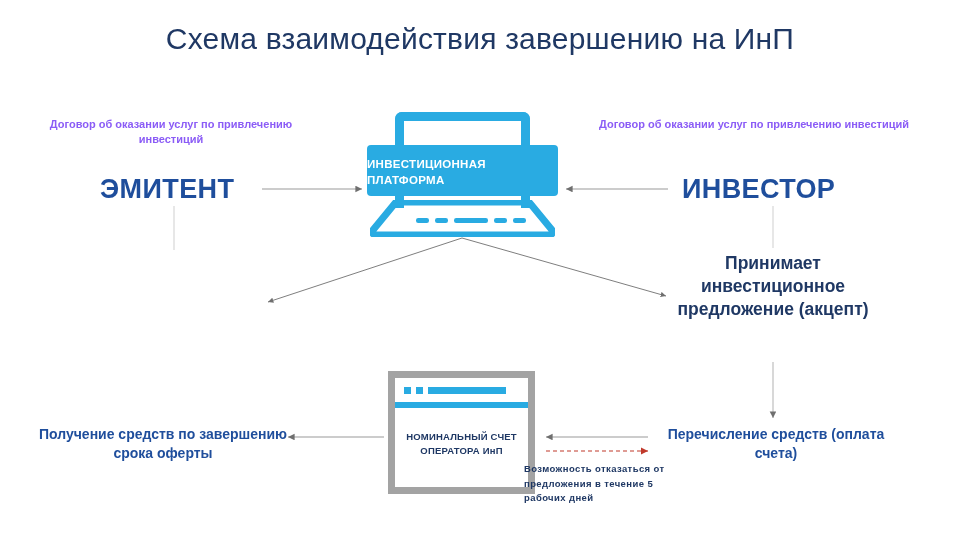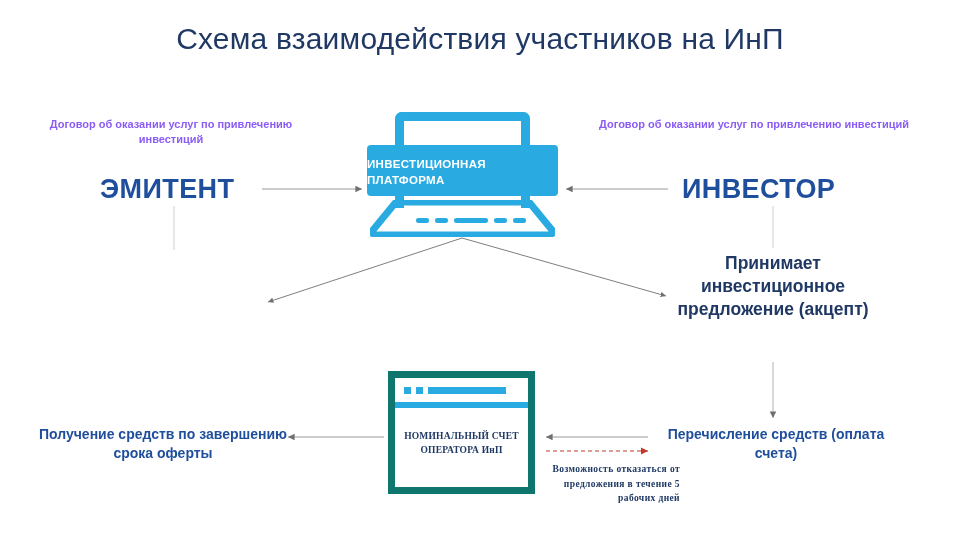--- a/index.html
+++ b/index.html
@@ -53,26 +53,26 @@
     text-align: center;
   }
   .bottom-note {
     font-size: 14px;
     font-weight: bold;
     color: #1f4e9c;
     line-height: 1.34;
     text-align: center;
   }
   .fineprint {
-    font-family: Liberation Serif, serif;
+    font-family: Liberation Sans, sans-serif;
     font-size: 9.5px;
     font-weight: bold;
     color: #1f3864;
     line-height: 1.55;
-    text-align: right;
+    text-align: left;
     letter-spacing: 0.4px;
   }
 
   
   #laptop { left: 370px; top: 112px; width: 185px; height: 125px; }
   #laptop-screen-outer {
     position: absolute;
     left: 25px; top: 0;
     width: 135px; height: 96px;
     border: 9px solid #29abe2;
@@ -99,24 +99,23 @@
     font-weight: bold;
     line-height: 1.36;
     text-align: left;
     letter-spacing: 0.3px;
   }
 
   
   #account-box {
     left: 388px; top: 371px;
     width: 147px; height: 123px;
-    border: 7px solid #0f766e;
+    border: 7px solid #a3a3a3;
     box-sizing: border-box;
     background: #ffffff;
-    font-family: Liberation Serif, serif;
   }
   #account-titlebar {
     position: absolute;
     left: 0; top: 0;
     width: 100%; height: 30px;
     border-bottom: 6px solid #29abe2;
     box-sizing: border-box;
     display: flex;
     align-items: center;
     gap: 5px;
@@ -141,21 +140,21 @@
     left: 0; top: 0;
     width: 960px; height: 540px;
     pointer-events: none;
   }
 </style>
 </head>
 <body>
 
 <div id="canvas">
 
-  <div class="abs" id="page-title">Схема взаимодействия участников на ИнП</div>
+  <div class="abs" id="page-title">Схема взаимодействия завершению на ИнП</div>
 
   <svg class="abs" id="connectors" viewBox="0 0 960 540" xmlns="http://www.w3.org/2000/svg">
     <defs>
       <marker id="arrow-gray" markerWidth="7" markerHeight="7" refX="6" refY="3" orient="auto" markerUnits="strokeWidth">
         <path d="M0,0 L6,3 L0,6 z" fill="#6f6f6f"></path>
       </marker>
       <marker id="arrow-gray-rev" markerWidth="7" markerHeight="7" refX="6" refY="3" orient="auto" markerUnits="strokeWidth">
         <path d="M0,0 L6,3 L0,6 z" fill="#6f6f6f"></path>
       </marker>
       <marker id="arrow-red" markerWidth="7" markerHeight="7" refX="6" refY="3" orient="auto" markerUnits="strokeWidth">

